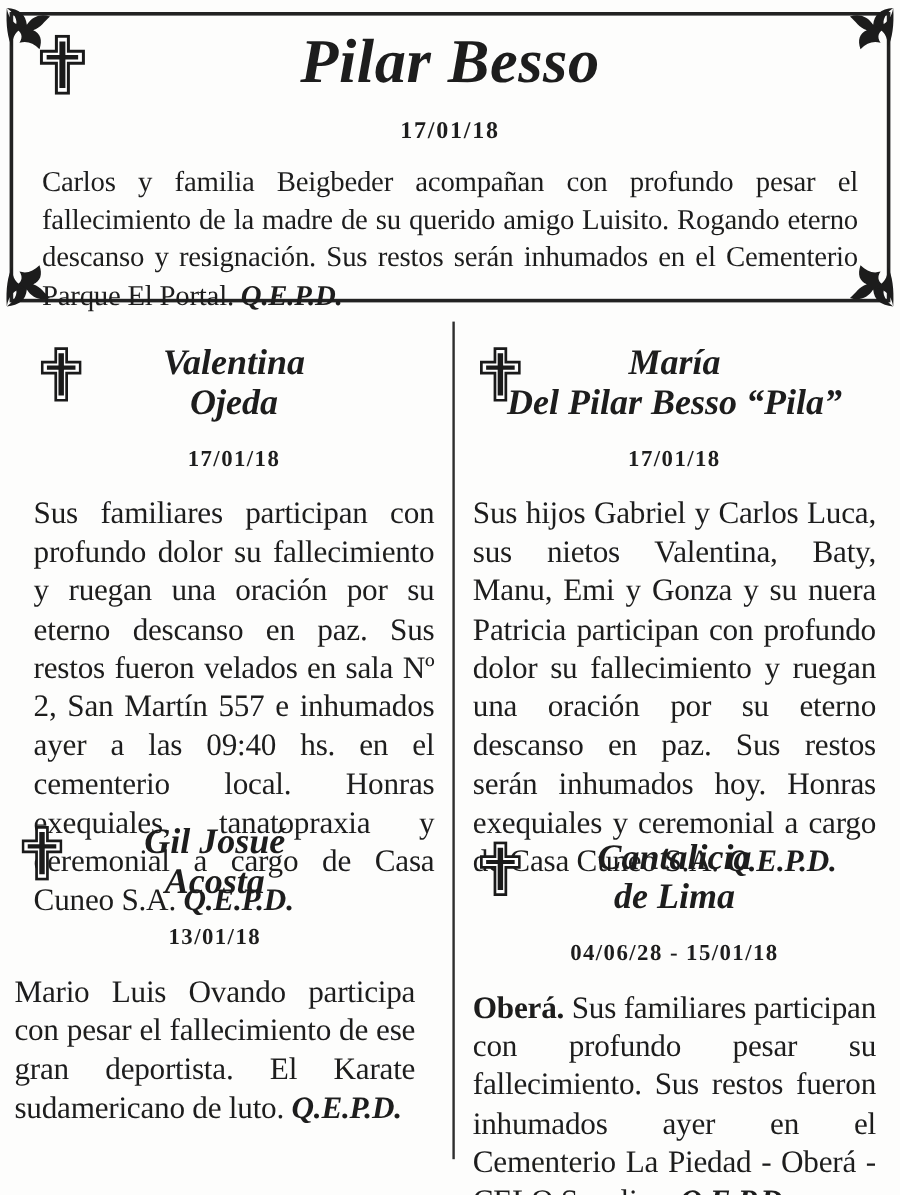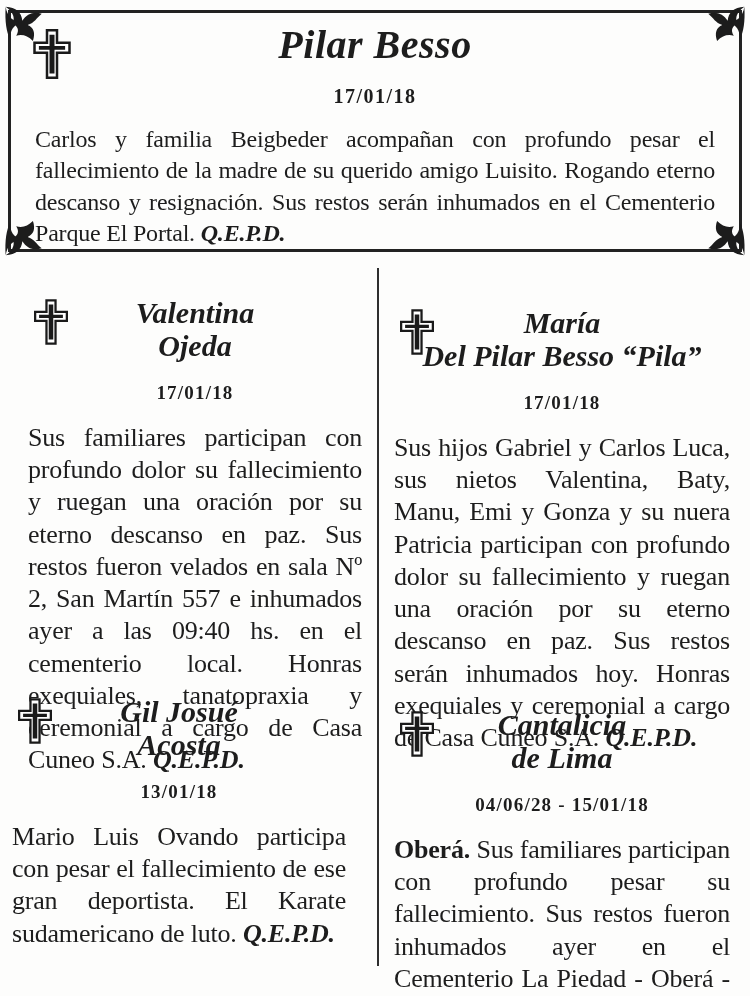--- a/index.html
+++ b/index.html
@@ -18,41 +18,41 @@
   }
   .orn{position:absolute; width:44px; height:44px; fill:#1c1c1c;}
   .orn.tl{left:-8px; top:-9px;}
   .orn.tr{right:-8px; top:-9px; transform:scaleX(-1);}
   .orn.bl{left:-8px; bottom:-9px; transform:scaleY(-1);}
   .orn.br{right:-8px; bottom:-9px; transform:scale(-1,-1);}
   .cross{position:absolute;}
   #main-cross{left:22px; top:16px; width:38px; height:50px;}
   .main-title{
     text-align:center; font-style:italic; font-weight:bold;
-    font-size:40px; line-height:1.1; letter-spacing:0.5px;
+    font-size:52px; line-height:1.1; letter-spacing:0.5px;
   }
   .main-date{
     text-align:center; font-weight:bold; font-size:20px;
     letter-spacing:1.5px; margin-top:18px;
   }
   .main-body{
     margin-top:16px; font-size:24px; line-height:1.31;
     text-align:justify; letter-spacing:-0.2px;
   }
   .qepd{font-weight:bold; font-style:italic;}
   .lead{font-weight:bold;}
   
   #divider{
     position:absolute; left:377px; top:268px; width:2px; height:698px;
     background:#2e2e2e;
   }
-  .notice{position:absolute; box-sizing:border-box;margin-top:10px;}
+  .notice{position:absolute; box-sizing:border-box;}
   #notice-l1{left:28px; top:286px; width:334px;}
   #notice-l2{left:12px; top:685px; width:334px;}
-  #notice-r1{left:394px; top:296px; width:336px;}
+  #notice-r1{left:394px; top:286px; width:336px;}
   #notice-r2{left:394px; top:698px; width:336px;}
   .n-head{position:relative;}
   .n-cross{position:absolute; left:6px; top:3px; width:34px; height:46px;}
   .n-title{
     text-align:center; font-style:italic; font-weight:bold;
     font-size:30px; line-height:1.1;
   }
   .n-date{
     text-align:center; font-weight:bold; font-size:19px;
     letter-spacing:1.2px; margin-top:20px;

